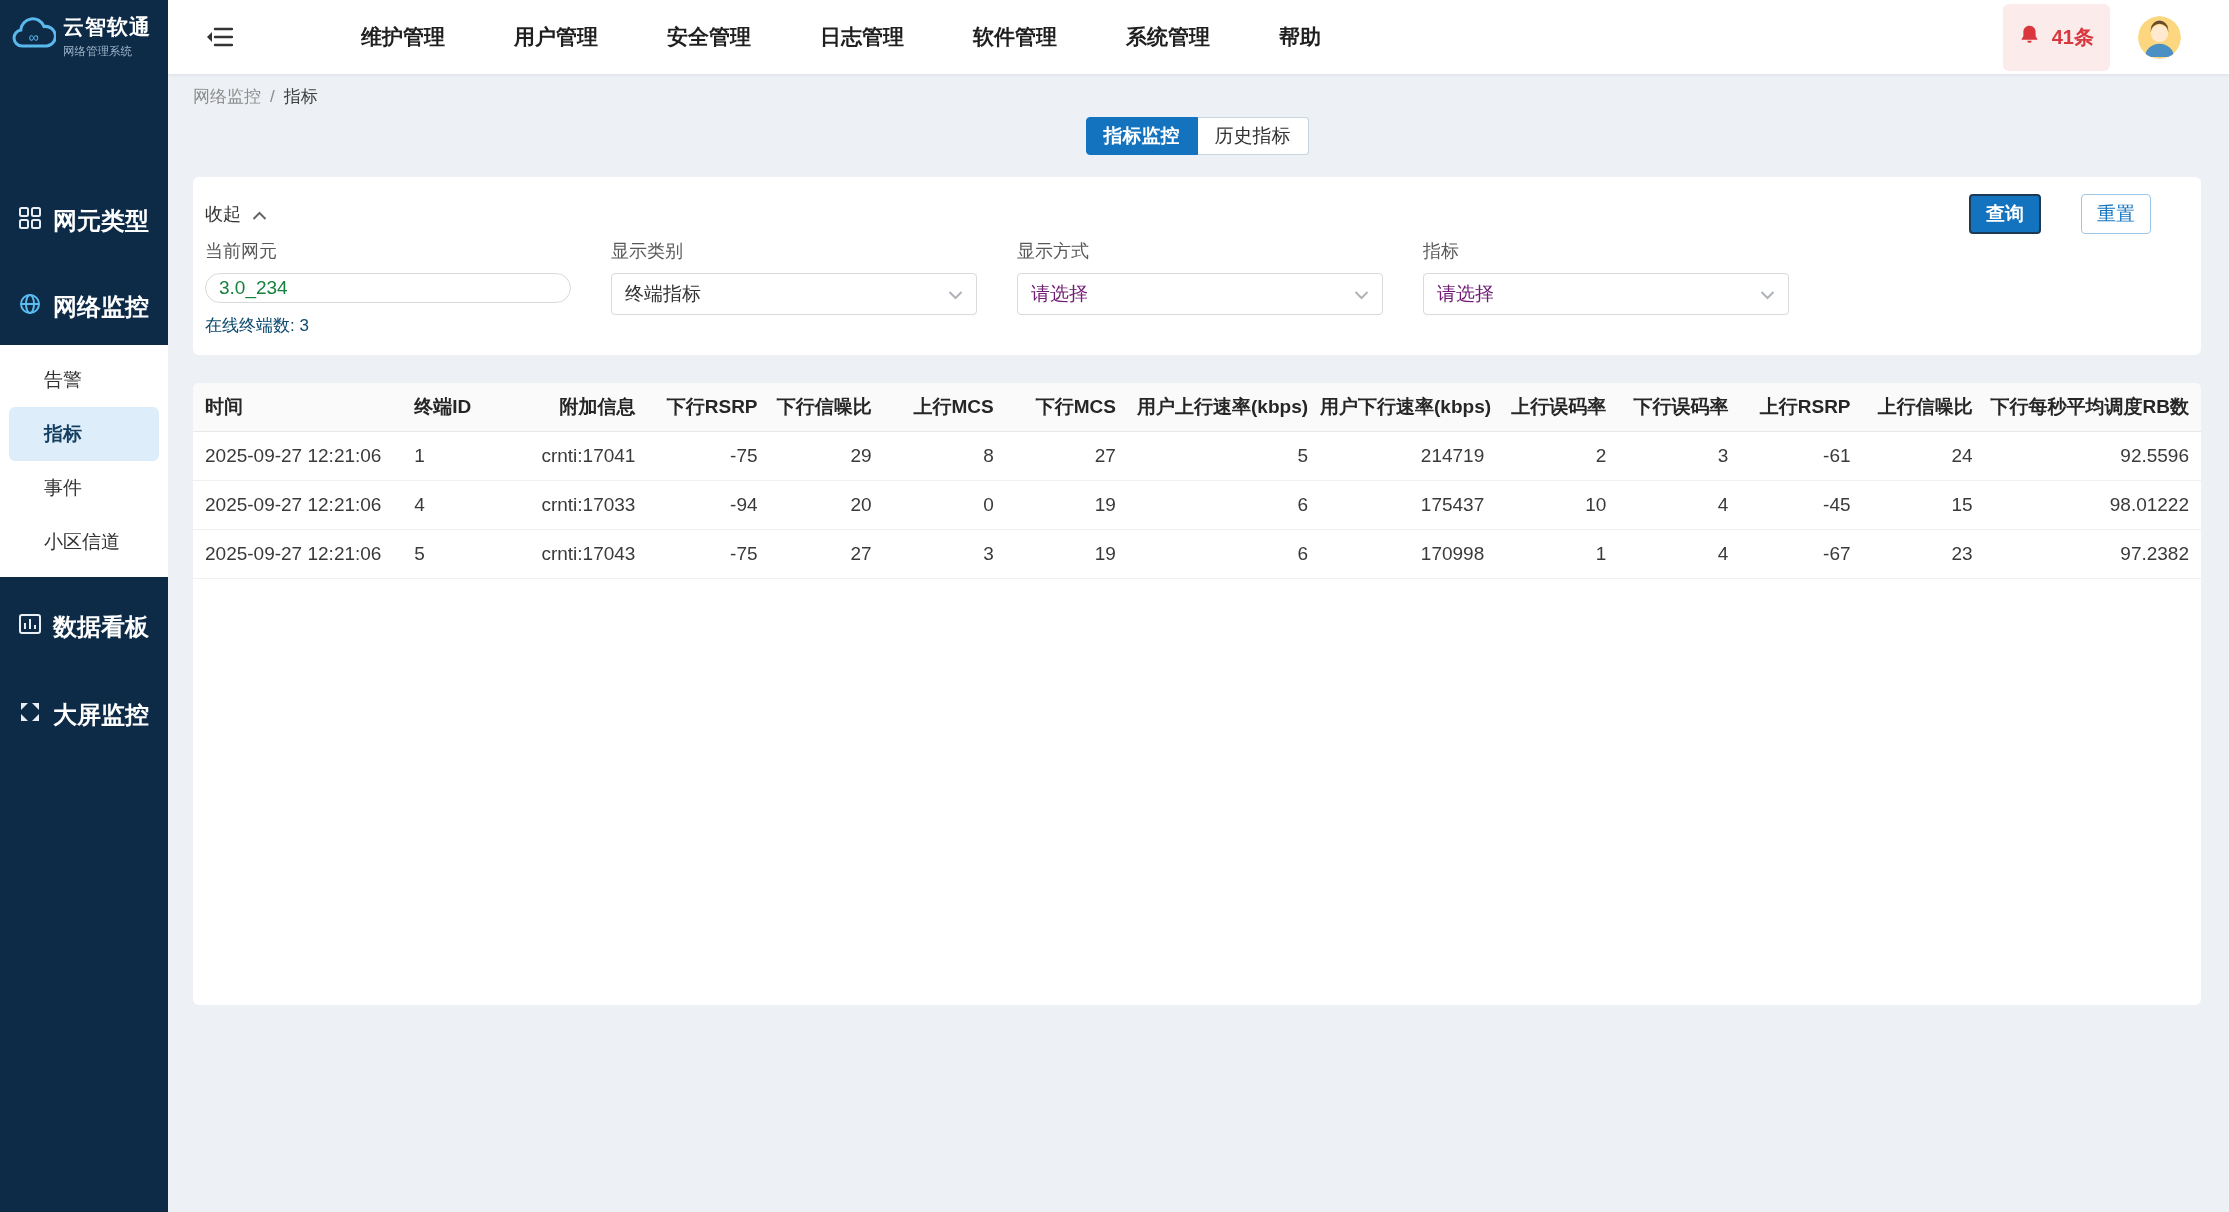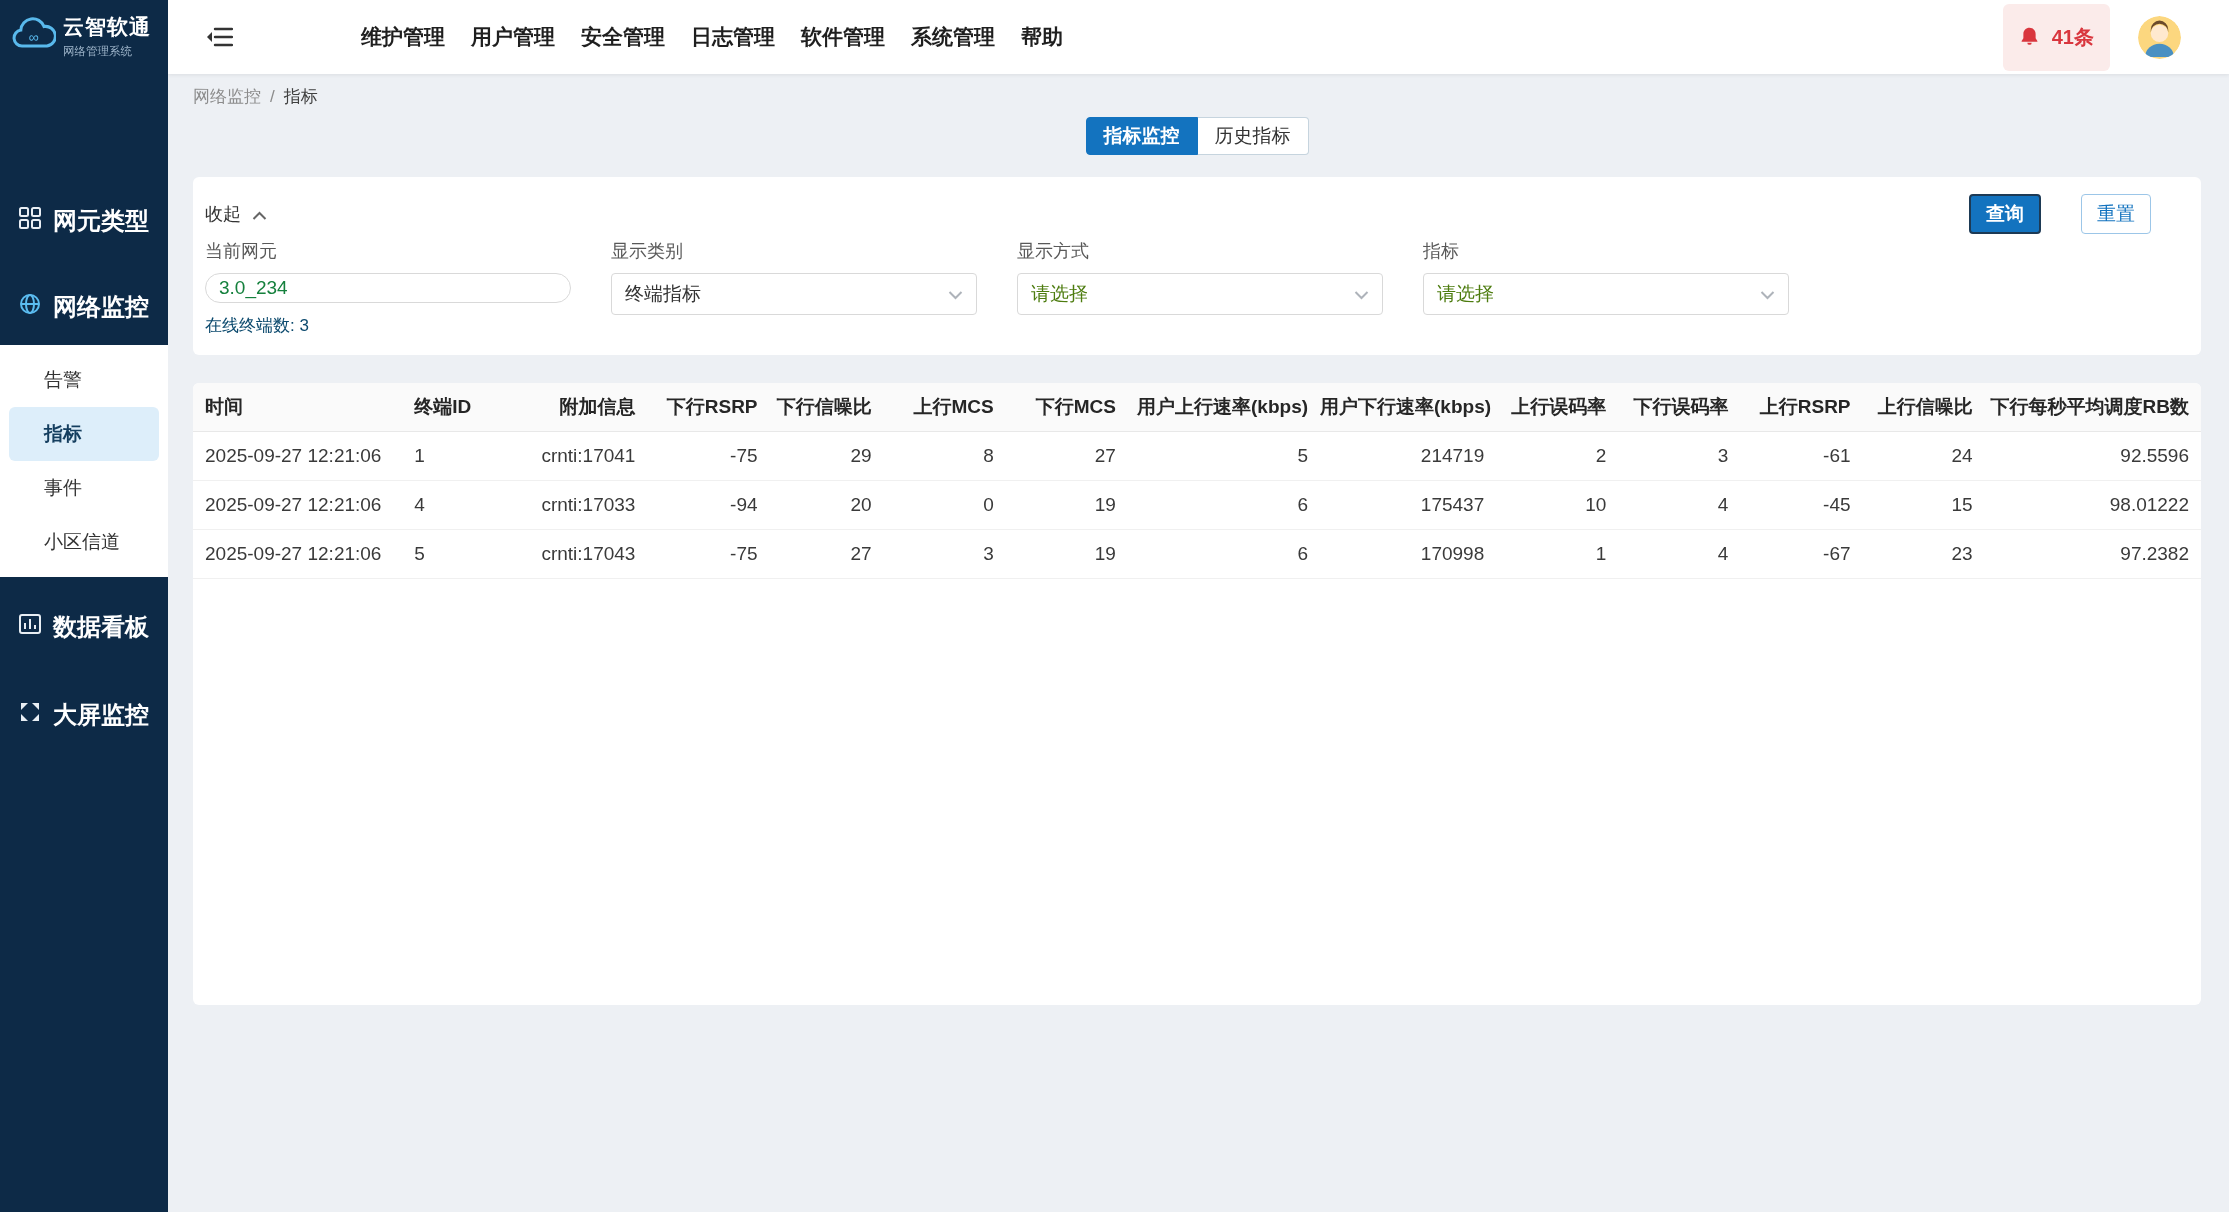--- a/index.html
+++ b/index.html
@@ -16,24 +16,24 @@
   .menu-item + .menu-item{margin-top:30px}
   .submenu{background:#fff;margin-top:10px;padding:8px 0}
   .submenu-item{height:54px;display:flex;align-items:center;padding-left:44px;font-size:19px;color:#333;cursor:pointer;white-space:nowrap}
   .submenu-item.active{background:#ddeefa;border-radius:6px;margin:0 9px;padding-left:35px;color:#143e5f;font-weight:600}
   .submenu + .menu-item{margin-top:22px}
   .submenu + .menu-item + .menu-item{margin-top:32px}
 
   
   .topbar{position:absolute;left:168px;right:0;top:0;height:74px;background:#fff;display:flex;align-items:center;padding:0 48px 0 38px;box-shadow:0 1px 4px rgba(0,0,0,.08);z-index:4}
   .collapse-btn{cursor:pointer;display:flex;align-items:center}
-  .topnav{display:flex;gap:26px;margin-left:128px;align-items:center}
+  .topnav{display:flex;gap:69px;margin-left:128px;align-items:center}
   .nav-item{font-size:21px;font-weight:600;color:#1f1f1f;cursor:pointer;white-space:nowrap}
   .topbar-right{margin-left:auto;display:flex;align-items:center;gap:28px}
-  .alarm-badge{display:flex;align-items:flex-end;gap:12px;background:#fbebea;border-radius:6px;padding:20px 16px;cursor:pointer}
+  .alarm-badge{display:flex;align-items:flex-start;gap:12px;background:#fbebea;border-radius:6px;padding:20px 16px;cursor:pointer}
   .alarm-badge .count{color:#d9363e;font-size:20px;font-weight:600}
   .avatar{width:43px;height:43px;border-radius:50%;overflow:hidden;cursor:pointer;flex:0 0 auto}
 
   
   .content{position:absolute;left:168px;top:74px;right:0;bottom:0;padding:11px 28px 0 25px}
   .breadcrumb{font-size:17px;color:#8c8c8c;display:flex;gap:9px;align-items:center}
   .breadcrumb .parent{cursor:pointer}
   .breadcrumb .current{color:#404040}
 
   .tabs-row{display:flex;justify-content:center;margin-top:9px}
@@ -48,21 +48,21 @@
   .collapse-toggle{display:flex;align-items:center;gap:11px;font-size:18px;color:#333;cursor:pointer}
   .filter-actions{margin-left:auto;display:flex;gap:40px;margin-right:24px}
   .btn{height:40px;border-radius:4px;font-size:19px;padding:0 15px;cursor:pointer;font-family:inherit}
   .btn-query{background:#1373bf;color:#fff;border:2px solid #1d3a55;font-weight:600}
   .btn-reset{background:#fff;color:#1373bf;border:1px solid #9cc6e8}
   .filter-fields{display:flex;gap:40px;margin-top:5px}
   .field{width:366px}
   .field .f-label{display:block;font-size:18px;color:#595959;margin-bottom:10px}
   .text-input{width:100%;height:30px;border:1px solid #d9d9d9;border-radius:16px;font-size:19px;color:#15803d;padding:0 13px;outline:none;font-family:inherit;background:#fff}
   .select{width:100%;height:42px;border:1px solid #d9d9d9;border-radius:4px;display:flex;align-items:center;justify-content:space-between;padding:0 13px;font-size:19px;color:#333;background:#fff;cursor:pointer}
-  .select .ph{color:#4d7c0f}
+  .select .ph{color:#701a75}
   .online{margin-top:11px;font-size:17px;color:#0c4a6e}
 
   
   .table-card{background:#fff;border-radius:6px;margin-top:28px;height:622px;overflow:hidden}
   table{width:100%;border-collapse:collapse;table-layout:fixed}
   th{height:48px;background:#fafafa;font-size:19px;font-weight:700;color:#262626;border-bottom:1px solid #e8e8e8;white-space:nowrap;overflow:hidden}
   td{height:49px;font-size:19px;color:#3a3a3a;border-bottom:1px solid #f0f0f0;white-space:nowrap;overflow:hidden}
   .al{text-align:left;padding-left:12px}
   .ar{text-align:right;padding-right:12px}
 </style>

